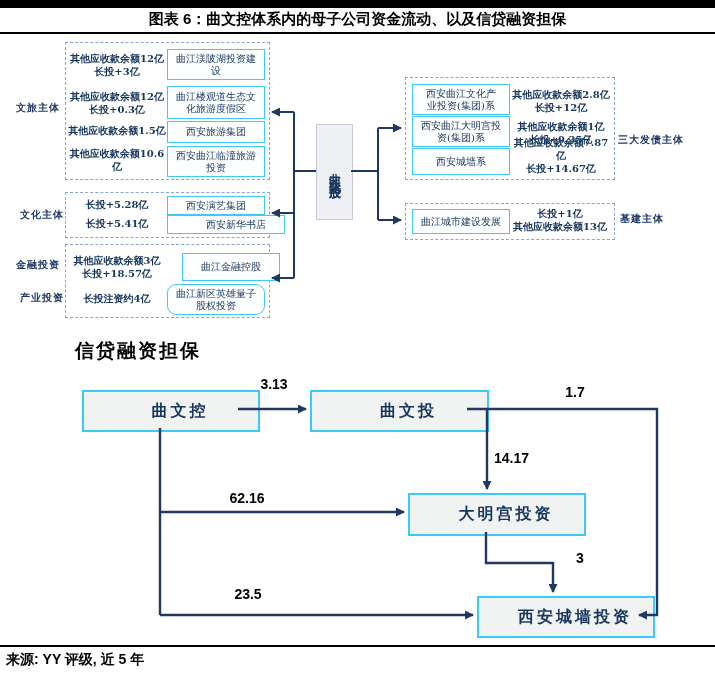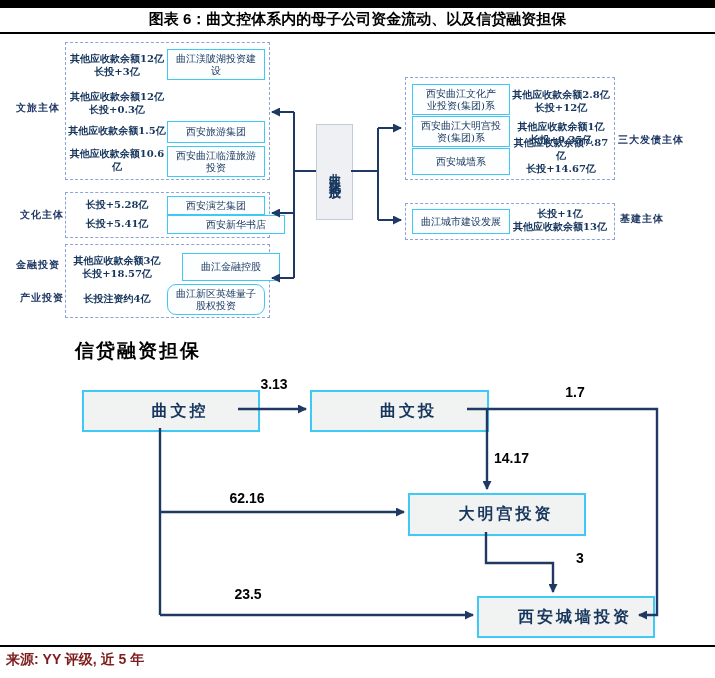--- a/index.html
+++ b/index.html
@@ -5,21 +5,21 @@
   html,body{margin:0;padding:0;background:#fff;}
   .page{position:relative;width:715px;height:678px;background:#fff;overflow:hidden;
         font-family:"DejaVu Serif", serif;}
   .abs{position:absolute;}
   .topbar{left:0;top:0;width:715px;height:8px;background:#000;}
   .title{left:0;top:10px;width:715px;text-align:center;font-family:"Liberation Sans",sans-serif;
          font-weight:bold;font-size:15px;color:#000;}
   .rule-top{left:0;top:32px;width:715px;height:2px;background:#000;}
   .rule-bottom{left:0;top:645px;width:715px;height:2px;background:#000;}
   .source{left:6px;top:651px;font-family:"Liberation Sans",sans-serif;font-weight:bold;
-          font-size:14px;color:#7f1d1d;}
+          font-size:14px;color:#000000;}
   .dashed{border:1.5px dashed #8ba3d9;background:transparent;}
   .co{border:1.5px solid #3fc9f5;background:#fdfeff;display:flex;align-items:center;justify-content:center;
       text-align:center;font-size:10px;line-height:12px;color:#17365d;white-space:pre-line;}
   .amt{display:flex;align-items:center;justify-content:center;text-align:center;font-size:10px;
        line-height:13px;font-weight:bold;color:#17365d;white-space:pre-line;}
   .slabel{font-size:10px;font-weight:bold;color:#1f3864;letter-spacing:1px;}
   .center-box{left:316px;top:124px;width:35px;height:94px;background:#eef0f4;border:1px solid #c3cbd9;
               display:flex;align-items:center;justify-content:center;}
   .center-box span{writing-mode:vertical-rl;text-orientation:upright;font-size:12px;font-weight:bold;
                    color:#17365d;letter-spacing:3px;}
@@ -38,20 +38,22 @@
   <div class="abs title">图表 6：曲文控体系内的母子公司资金流动、以及信贷融资担保</div>
   <div class="abs rule-top"></div>
 
   <div class="abs dashed" style="left:65px;top:42px;width:203px;height:136px;"></div>
   <div class="abs amt" style="left:67px;top:50px;width:100px;height:30px;">其他应收款余额12亿
 长投+3亿</div>
   <div class="abs co" style="left:167px;top:49px;width:96px;height:29px;">曲江渼陂湖投资建
 设</div>
   <div class="abs amt" style="left:67px;top:88px;width:100px;height:30px;">其他应收款余额12亿
 长投+0.3亿</div>
+  <div class="abs co" style="left:167px;top:86px;width:96px;height:31px;">曲江楼观道生态文
+化旅游度假区</div>
   <div class="abs amt" style="left:67px;top:122px;width:100px;height:16px;">其他应收款余额1.5亿</div>
   <div class="abs co" style="left:167px;top:121px;width:96px;height:20px;">西安旅游集团</div>
   <div class="abs amt" style="left:67px;top:152px;width:100px;height:16px;">其他应收款余额10.6亿</div>
   <div class="abs co" style="left:167px;top:146px;width:96px;height:29px;">西安曲江临潼旅游
 投资</div>
   <div class="abs slabel" style="left:16px;top:101px;">文旅主体</div>
 
   <div class="abs dashed" style="left:65px;top:192px;width:203px;height:44px;"></div>
   <div class="abs amt" style="left:67px;top:197px;width:100px;height:14px;">长投+5.28亿</div>
   <div class="abs co" style="left:167px;top:196px;width:96px;height:17px;">西安演艺集团</div>

